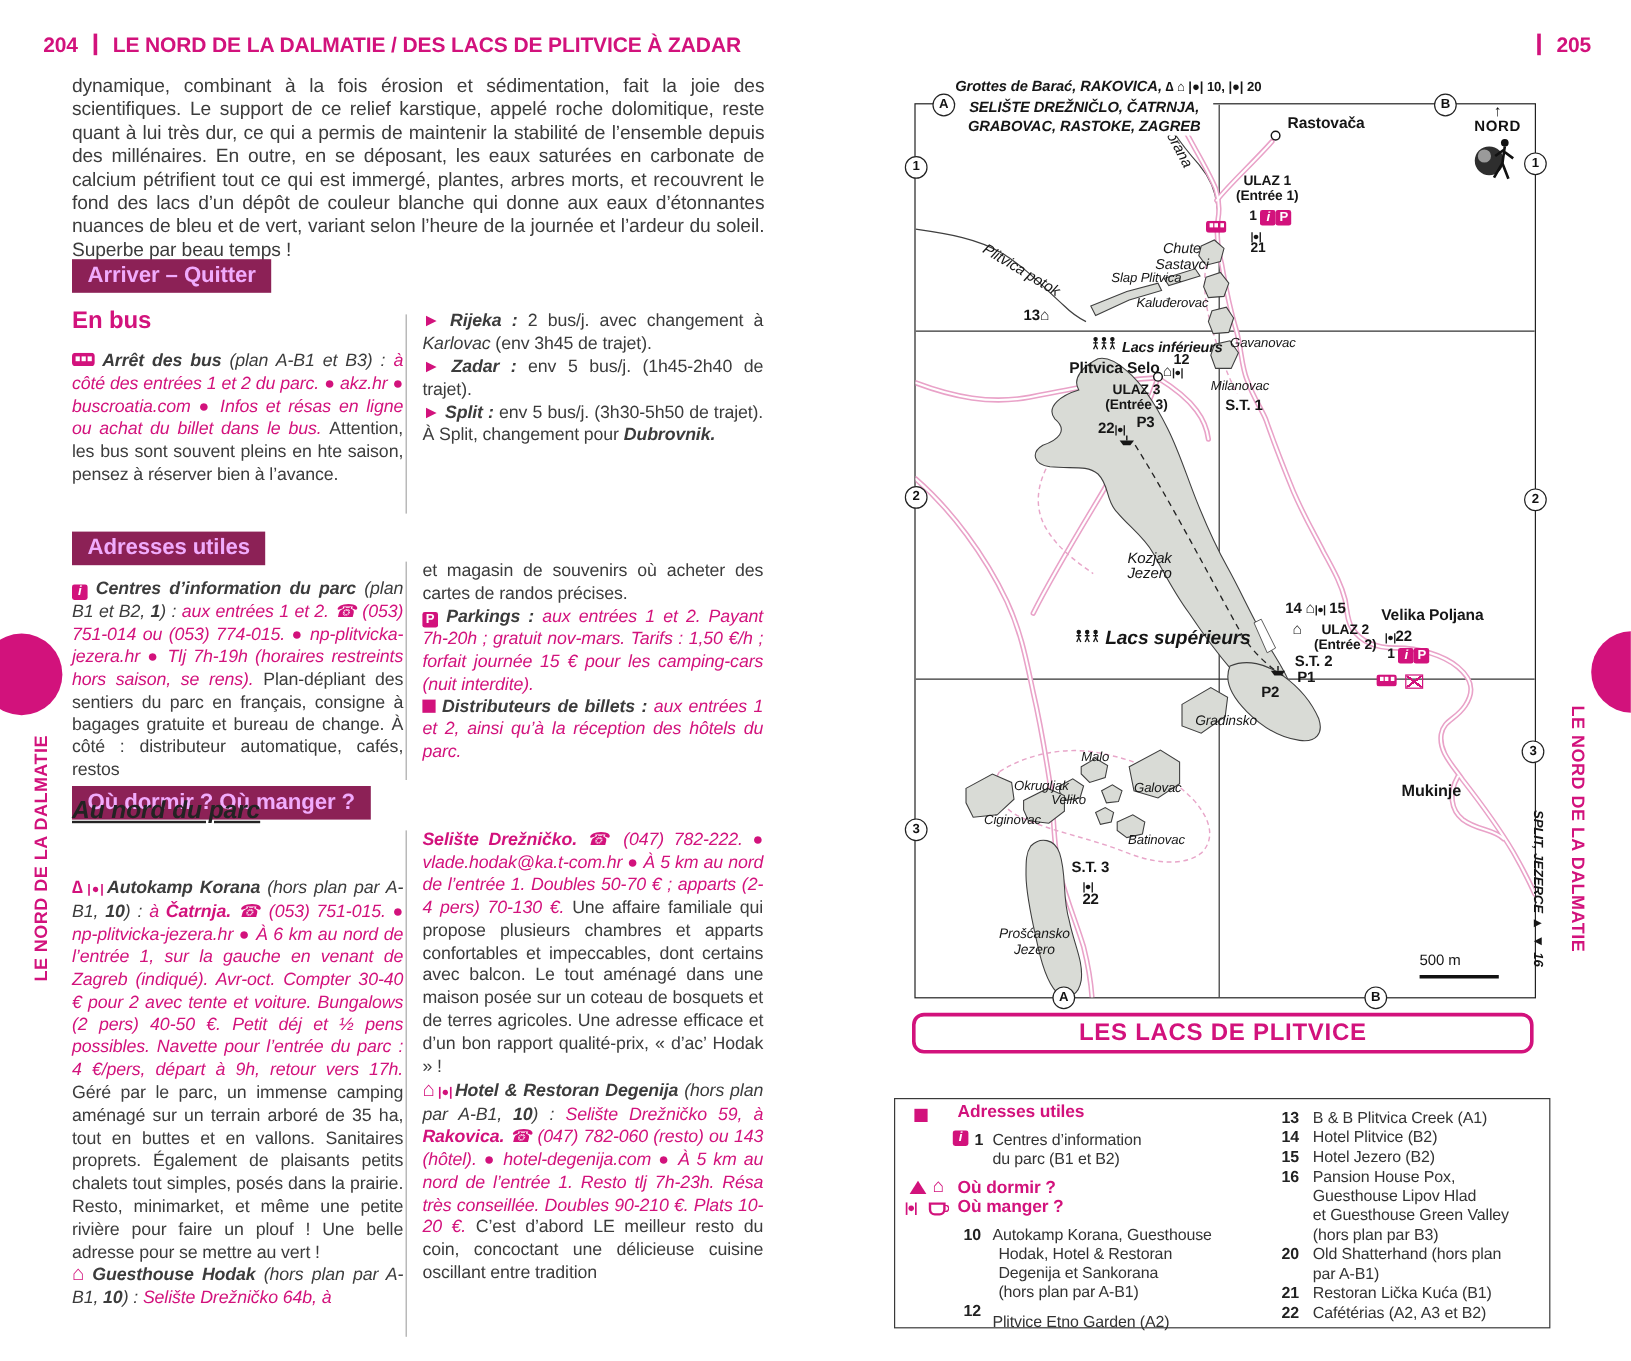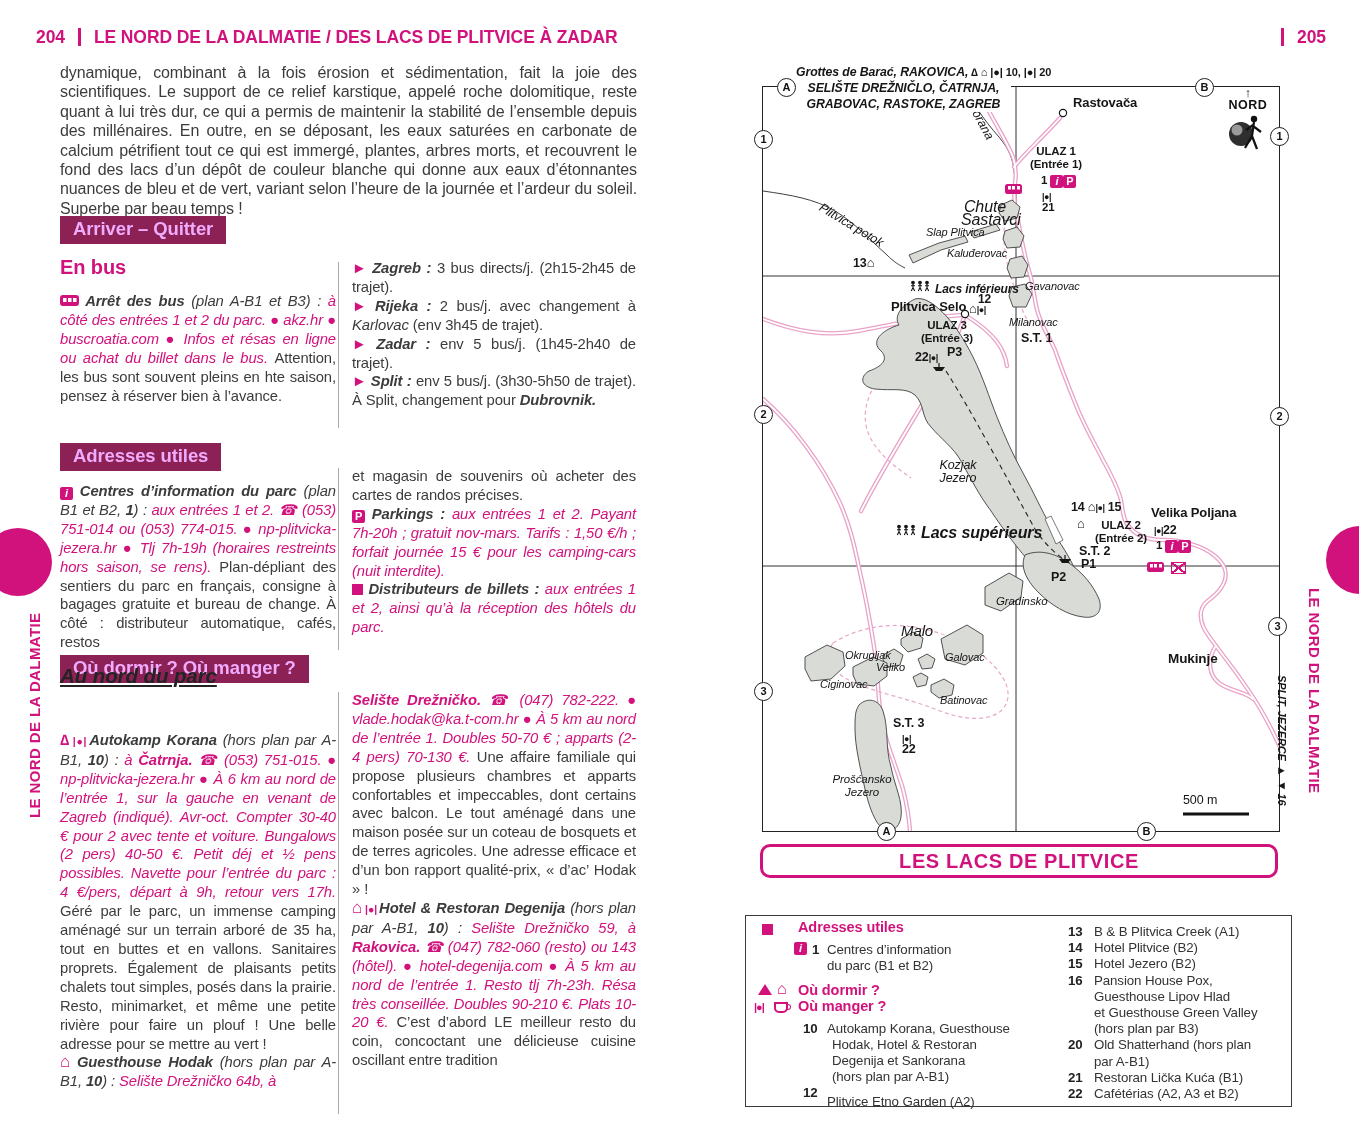--- a/index.html
+++ b/index.html
@@ -105,21 +105,20 @@
 <div class="tab-text" style="left:1306px;top:588px;height:232px;">LE NORD DE LA DALMATIE</div>
 
 <div id="intro" class="abs">dynamique, combinant à la fois érosion et sédimentation, fait la joie des scientifiques. Le support de ce relief karstique, appelé roche dolomitique, reste quant à lui très dur, ce qui a permis de maintenir la stabilité de l’ensemble depuis des millénaires. En outre, en se déposant, les eaux saturées en carbonate de calcium pétrifient tout ce qui est immergé, plantes, arbres morts, et recouvrent le fond des lacs d’un dépôt de couleur blanche qui donne aux eaux d’étonnantes nuances de bleu et de vert, variant selon l’heure de la journée et l’ardeur du soleil. Superbe par beau temps !</div>
 
 <div class="secbox" style="left:60px;top:216px;">Arriver – Quitter</div>
 
 <div class="colhead" style="left:60px;top:256px;">En bus</div>
 <div class="vdiv" style="top:262px;height:166px;"></div>
 <div class="colp" style="left:60px;top:292px;width:276px;"><span class="s-bus"></span><span class="s-bi"> Arrêt des bus </span><span class="s-i">(plan A-B1 et B3) : </span><span class="s-pi">à côté des entrées 1 et 2 du parc. ● akz.hr ● buscroatia.com ● Infos et résas en ligne ou achat du billet dans le bus. </span><span class="s-r">Attention, les bus sont souvent pleins en hte saison, pensez à réserver bien à l’avance.</span></div>
 <div class="colp" style="left:352px;top:259px;width:284px;">
-  <div class="para"><span class="s-arrow">► </span><span class="s-bi">Zagreb : </span><span class="s-r">3 bus directs/j. (2h15-2h45 de trajet).</span></div>
   <div class="para"><span class="s-arrow">► </span><span class="s-bi">Rijeka : </span><span class="s-r">2 bus/j. avec changement à </span><span class="s-i">Karlovac</span><span class="s-r"> (env 3h45 de trajet).</span></div>
   <div class="para"><span class="s-arrow">► </span><span class="s-bi">Zadar : </span><span class="s-r">env 5 bus/j. (1h45-2h40 de trajet).</span></div>
   <div class="para"><span class="s-arrow">► </span><span class="s-bi">Split : </span><span class="s-r">env 5 bus/j. (3h30-5h50 de trajet). À Split, changement pour </span><span class="s-bi">Dubrovnik.</span></div>
 </div>
 
 <div class="secbox" style="left:60px;top:443px;">Adresses utiles</div>
 <div class="vdiv" style="top:468px;height:182px;"></div>
 <div class="colp" style="left:60px;top:482px;width:276px;"><span class="s-info">i</span><span class="s-bi"> Centres d’information du parc </span><span class="s-i">(plan B1 et B2, </span><span class="s-bi">1</span><span class="s-i">) : </span><span class="s-pi">aux entrées 1 et 2. ☎ (053) 751-014 ou (053) 774-015. ● np-plitvicka-jezera.hr ● Tlj 7h-19h (horaires restreints hors saison, se rens). </span><span class="s-r">Plan-dépliant des sentiers du parc en français, consigne à bagages gratuite et bureau de change. À côté : distributeur automatique, cafés, restos</span></div>
 <div class="colp" style="left:352px;top:467px;width:284px;">
   <div class="para"><span class="s-r">et magasin de souvenirs où acheter des cartes de randos précises.</span></div>
@@ -278,21 +277,21 @@
     <div>(Entrée 1)</div>
   </div>
   <div class="ml" style="left:278px;top:87px;">
     <span class="bd">1</span>
     <span class="s-info">i</span><span class="s-park">P</span>
   </div>
   <div class="ml m-plate" style="left:279px;top:104px;">|●|</div>
   <div class="ml bd" style="left:279px;top:114px;">21</div>
   <div class="mbus" style="left:242px;top:97px;"></div>
 
-  <div class="ml it mlc" style="left:198px;top:114px;width:48px;font-size:16px;">
+  <div class="ml it mlc" style="left:198px;top:114px;width:48px;font-size:12px;">
     <div>Chute</div>
     <div>Sastavci</div>
   </div>
   <div class="ml it" style="left:163px;top:139px;font-size:11px;">Slap Plitvica</div>
   <div class="ml it" style="left:184px;top:160px;font-size:11px;">Kaluđerovac</div>
   <div class="ml it" style="left:198px;top:28px;transform:rotate(62deg);font-size:12.5px;">Korana</div>
   <div class="ml it" style="left:52px;top:132px;transform:rotate(31deg);font-size:12.5px;">Plitvica potok</div>
   <div class="ml" style="left:90px;top:170px;">
     <span class="bd" style="font-size:12.5px;">13</span><span class="m-house">⌂</span>
   </div>
@@ -340,21 +339,21 @@
   <div class="ml" style="left:393px;top:452px;">
     <span class="bd">1</span>
     <span class="s-info">i</span><span class="s-park">P</span>
   </div>
   <div class="mbus" style="left:384px;top:475px;"></div>
   <div class="mpicnic" style="left:408px;top:475px;"></div>
   <div class="ml bd" style="left:318px;top:471px;font-size:12.5px;">P1</div>
   <div class="ml bd" style="left:288px;top:484px;font-size:12.5px;">P2</div>
 
   <div class="ml it" style="left:233px;top:508px;font-size:11.5px;">Gradinsko</div>
-  <div class="ml it" style="left:138px;top:538px;font-size:15px;">Malo</div>
+  <div class="ml it" style="left:138px;top:538px;font-size:11px;">Malo</div>
   <div class="ml it" style="left:113px;top:574px;font-size:11px;">Veliko</div>
   <div class="ml it" style="left:82px;top:562px;font-size:11px;">Okrugljak</div>
   <div class="ml it" style="left:182px;top:564px;font-size:11px;">Galovac</div>
   <div class="ml it" style="left:57px;top:591px;font-size:11px;">Ciginovac</div>
   <div class="ml it" style="left:177px;top:607px;font-size:11px;">Batinovac</div>
   <div class="ml bd" style="left:130px;top:630px;font-size:12.5px;">S.T. 3</div>
   <div class="ml m-plate" style="left:139px;top:646px;">|●|</div>
   <div class="ml bd" style="left:139px;top:656px;font-size:12.5px;">22</div>
   <div class="ml it mlc" style="left:58px;top:686px;width:82px;font-size:11.5px;">
     <div>Prošćansko</div>

